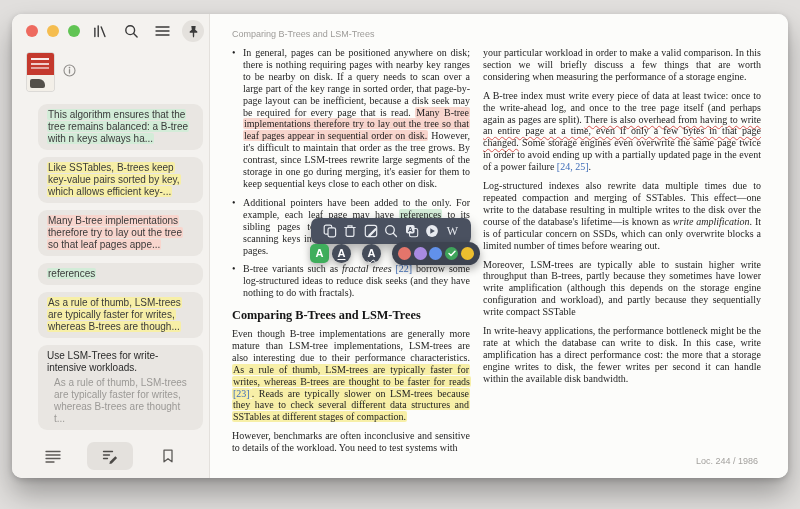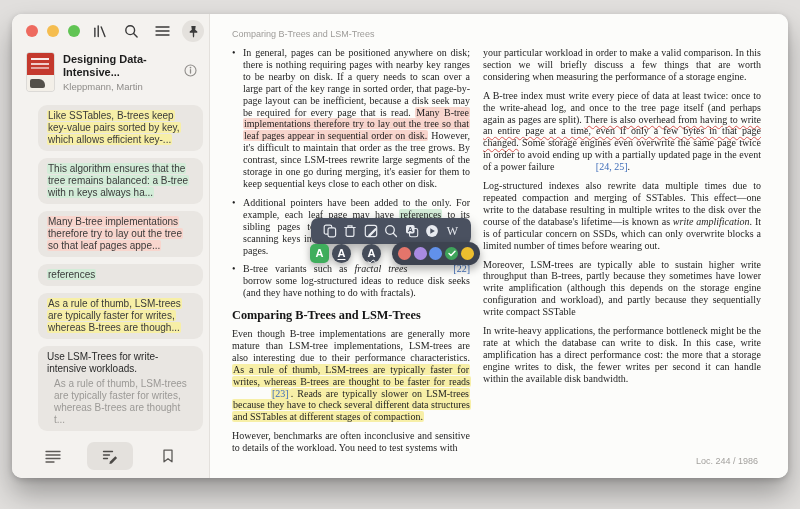--- a/index.html
+++ b/index.html
@@ -48,21 +48,21 @@
   .col{position:absolute;top:33px;font-size:10px;line-height:11.9px;color:#1e1e1e;text-align:justify;}
   .col-left{left:22px;width:238px;}
   .col-right{left:273px;width:278px;}
   .col p{margin:0 0 7px;}
   .bullet{display:flex;margin:0 0 7px;}
   .bullet .bseg{flex:1;min-width:0;}
   .bullet:before{content:"•";width:11px;flex:none;color:#1e1e1e;}
   .h-section{font-weight:bold;font-size:12.3px;margin:11px 0 6px;text-align:left;color:#151515;}
   .h-sub{font-family:"Liberation Sans",sans-serif;font-weight:bold;font-size:10.3px;margin:9px 0 5px;text-align:left;color:#2b2b2b;}
   .italic{font-style:italic;margin-top:48px;}
-  .link{color:#3e6cb8;cursor:pointer;margin-left:39px;}
+  .link{color:#3e6cb8;cursor:pointer;}
   .wavy-red{text-decoration:underline wavy #d9534f;text-decoration-thickness:1px;text-underline-offset:2px;}
   .loc{position:absolute;right:30px;bottom:12px;font-family:"Liberation Sans",sans-serif;font-size:9px;color:#a3a19e;}
   
   .float-toolbar{
     position:absolute;left:101px;top:204px;width:160px;height:26px;
     background:#4a5160;border-radius:7px;display:flex;align-items:center;
     justify-content:space-between;padding:0 11px;box-sizing:border-box;
     box-shadow:0 5px 12px rgba(0,0,0,.32);
   }
   .ft-btn{display:flex;align-items:center;justify-content:center;width:15px;height:15px;}
@@ -119,39 +119,35 @@
         <span class="tb-btn pinned">
           <svg width="11" height="13" viewBox="0 0 11 13">
               <path fill="#3a3a3a" d="M3.3 1h4.4l-.5 3.7 2.1 1.9v1.2H6.2v3.4l-.7 1.6-.7-1.6V7.8H1.7V6.6l2.1-1.9z"></path>
             </svg>
         </span>
       </span>
     </div>
 
     <div class="book-row">
       <span class="cover"></span>
-      <span class="book-meta">
-        <div class="book-title">Designing Data-Intensive...</div>
-        <div class="book-author">Kleppmann, Martin</div>
-      </span>
       <span class="info-btn">
         <svg width="13" height="13" viewBox="0 0 13 13">
             <circle cx="6.5" cy="6.5" r="5.5" fill="none" stroke="#8f8d8a" stroke-width="1.1"></circle>
             <path d="M6.5 5.7v3.3" stroke="#8f8d8a" stroke-width="1.3" stroke-linecap="round"></path>
             <circle cx="6.5" cy="3.6" r=".85" fill="#8f8d8a"></circle>
           </svg>
       </span>
     </div>
 
     <div class="cards">
       <div class="card">
+        <span class="hl hl-green">This algorithm ensures that the tree remains balanced: a B-tree with n keys always ha...</span>
+      </div>
+      <div class="card">
         <span class="hl hl-yellow">Like SSTables, B-trees keep key-value pairs sorted by key, which allows efficient key-...</span>
-      </div>
-      <div class="card">
-        <span class="hl hl-green">This algorithm ensures that the tree remains balanced: a B-tree with n keys always ha...</span>
       </div>
       <div class="card">
         <span class="hl hl-pink">Many B-tree implementations therefore try to lay out the tree so that leaf pages appe...</span>
       </div>
       <div class="card">
         <span class="hl hl-green">references</span>
       </div>
       <div class="card">
         <span class="hl hl-yellow">As a rule of thumb, LSM-trees are typically faster for writes, whereas B-trees are though...</span>
       </div>

